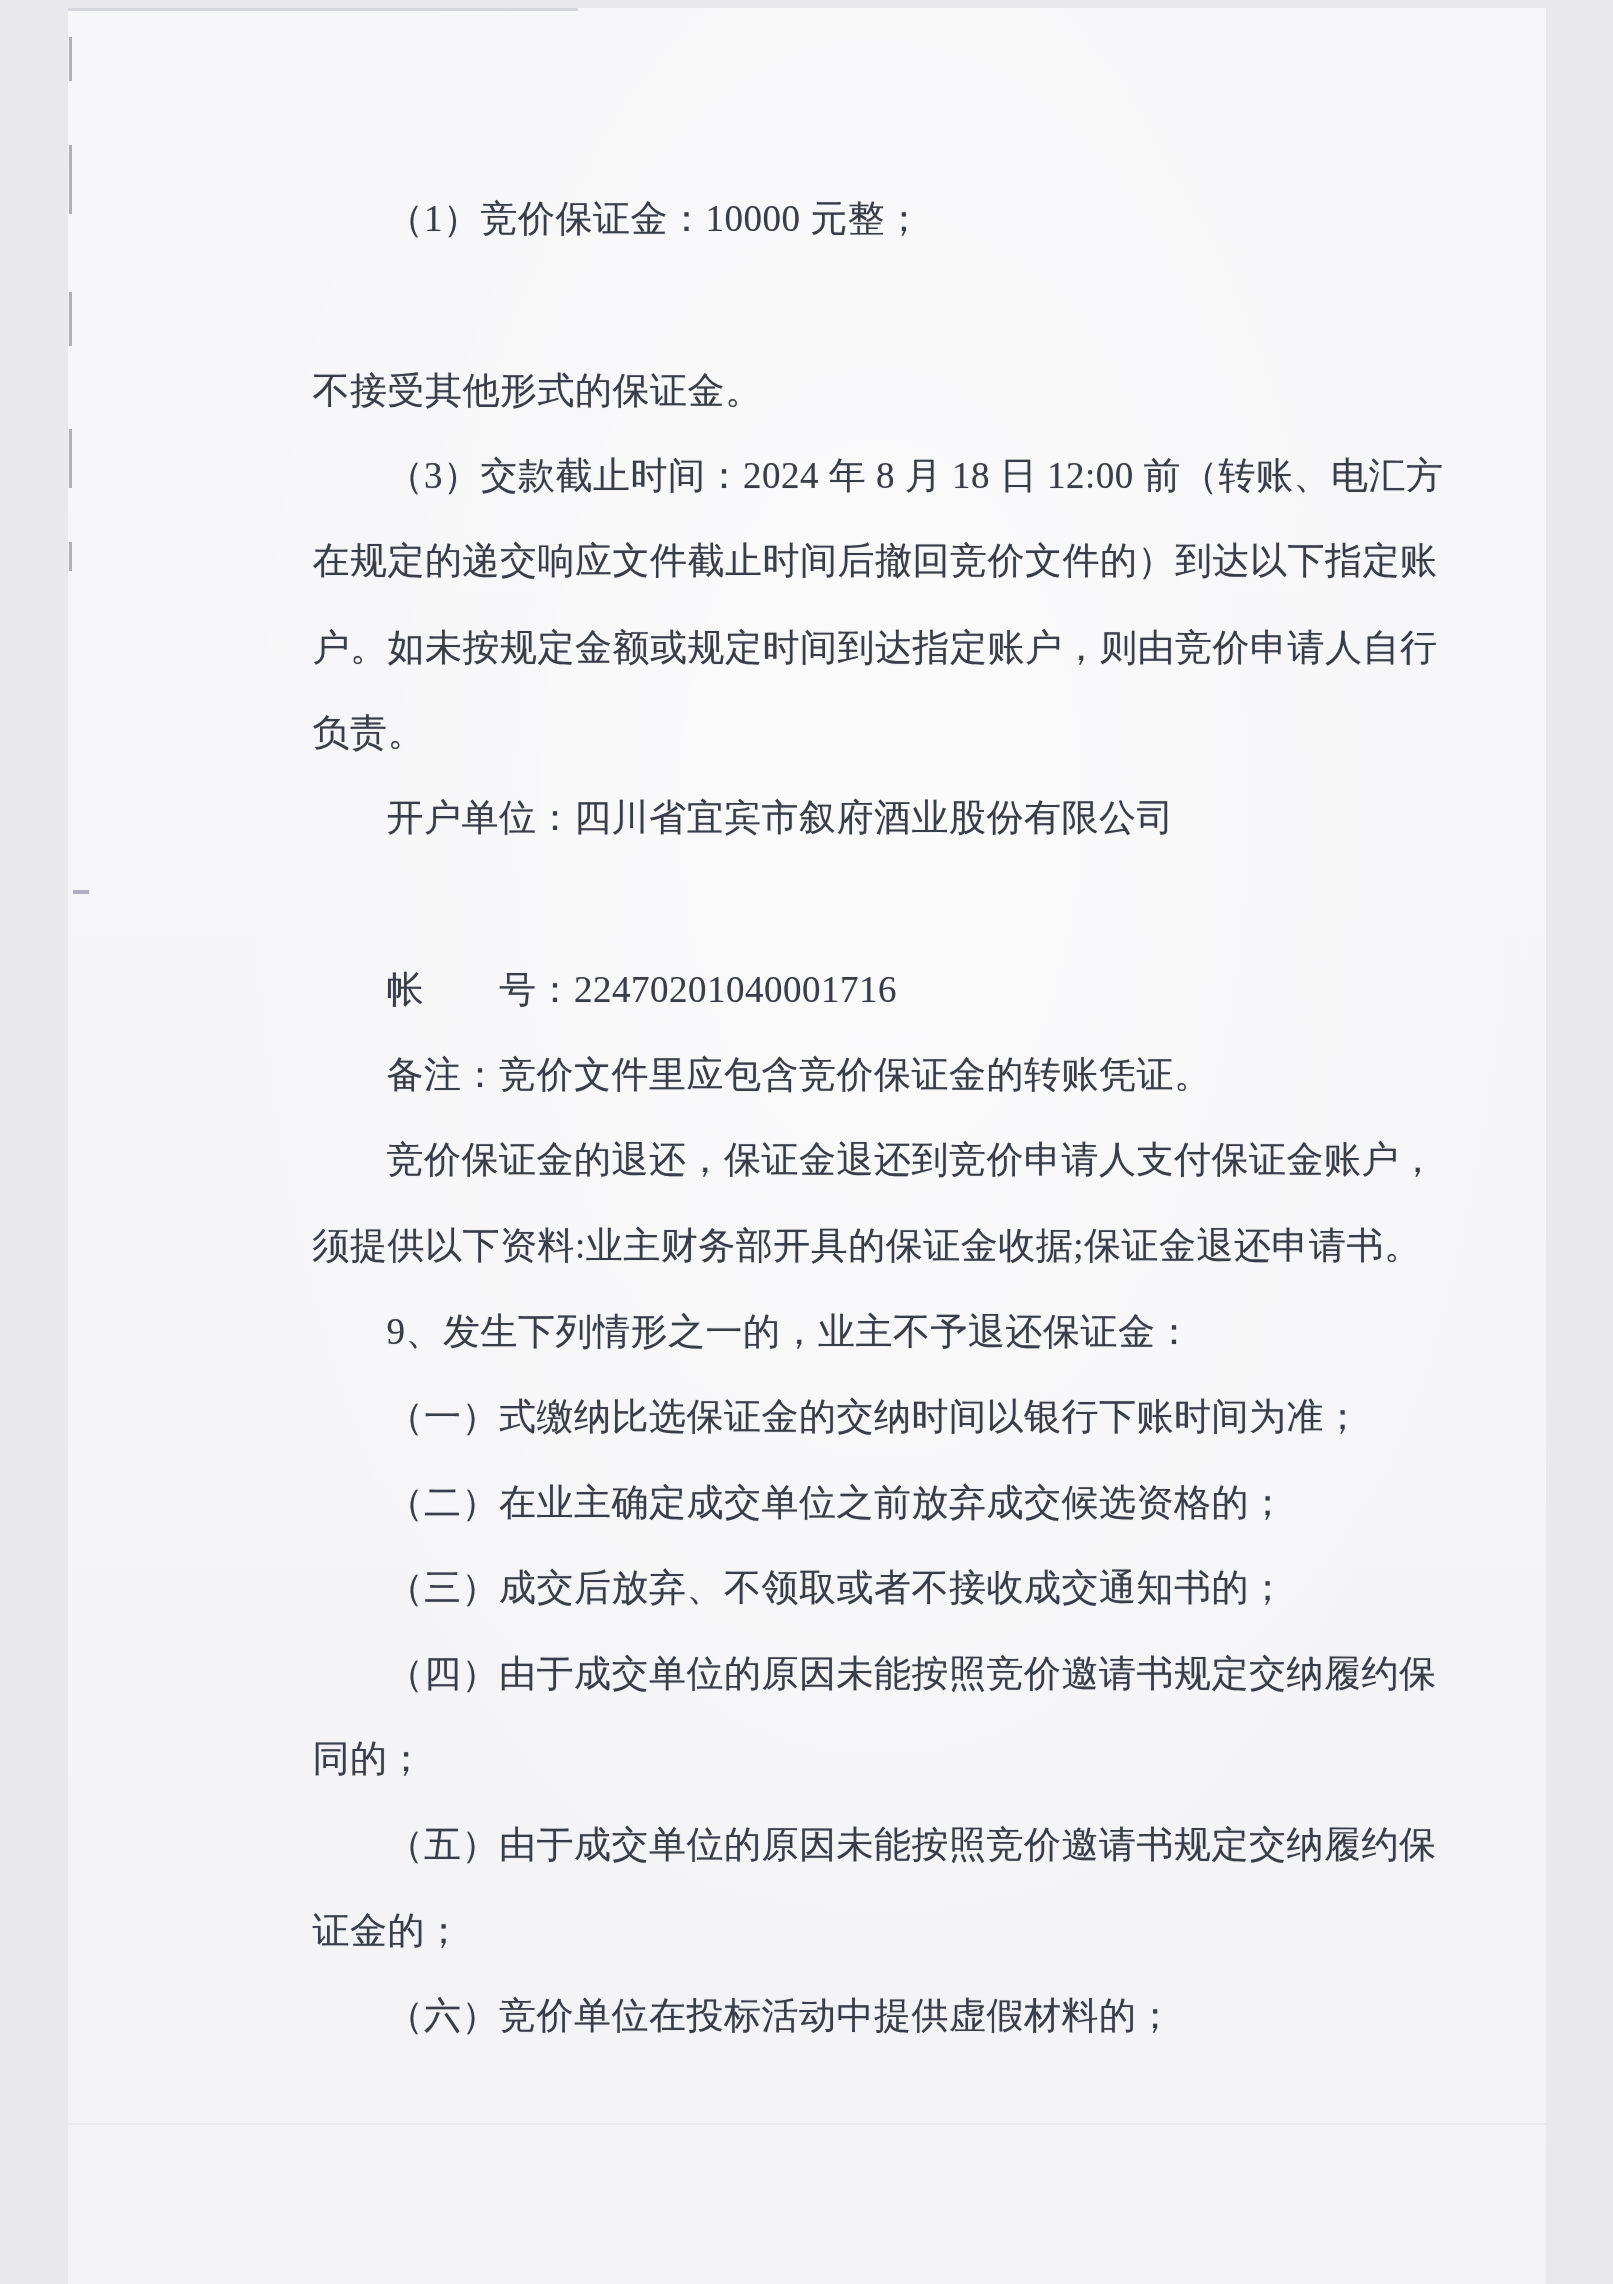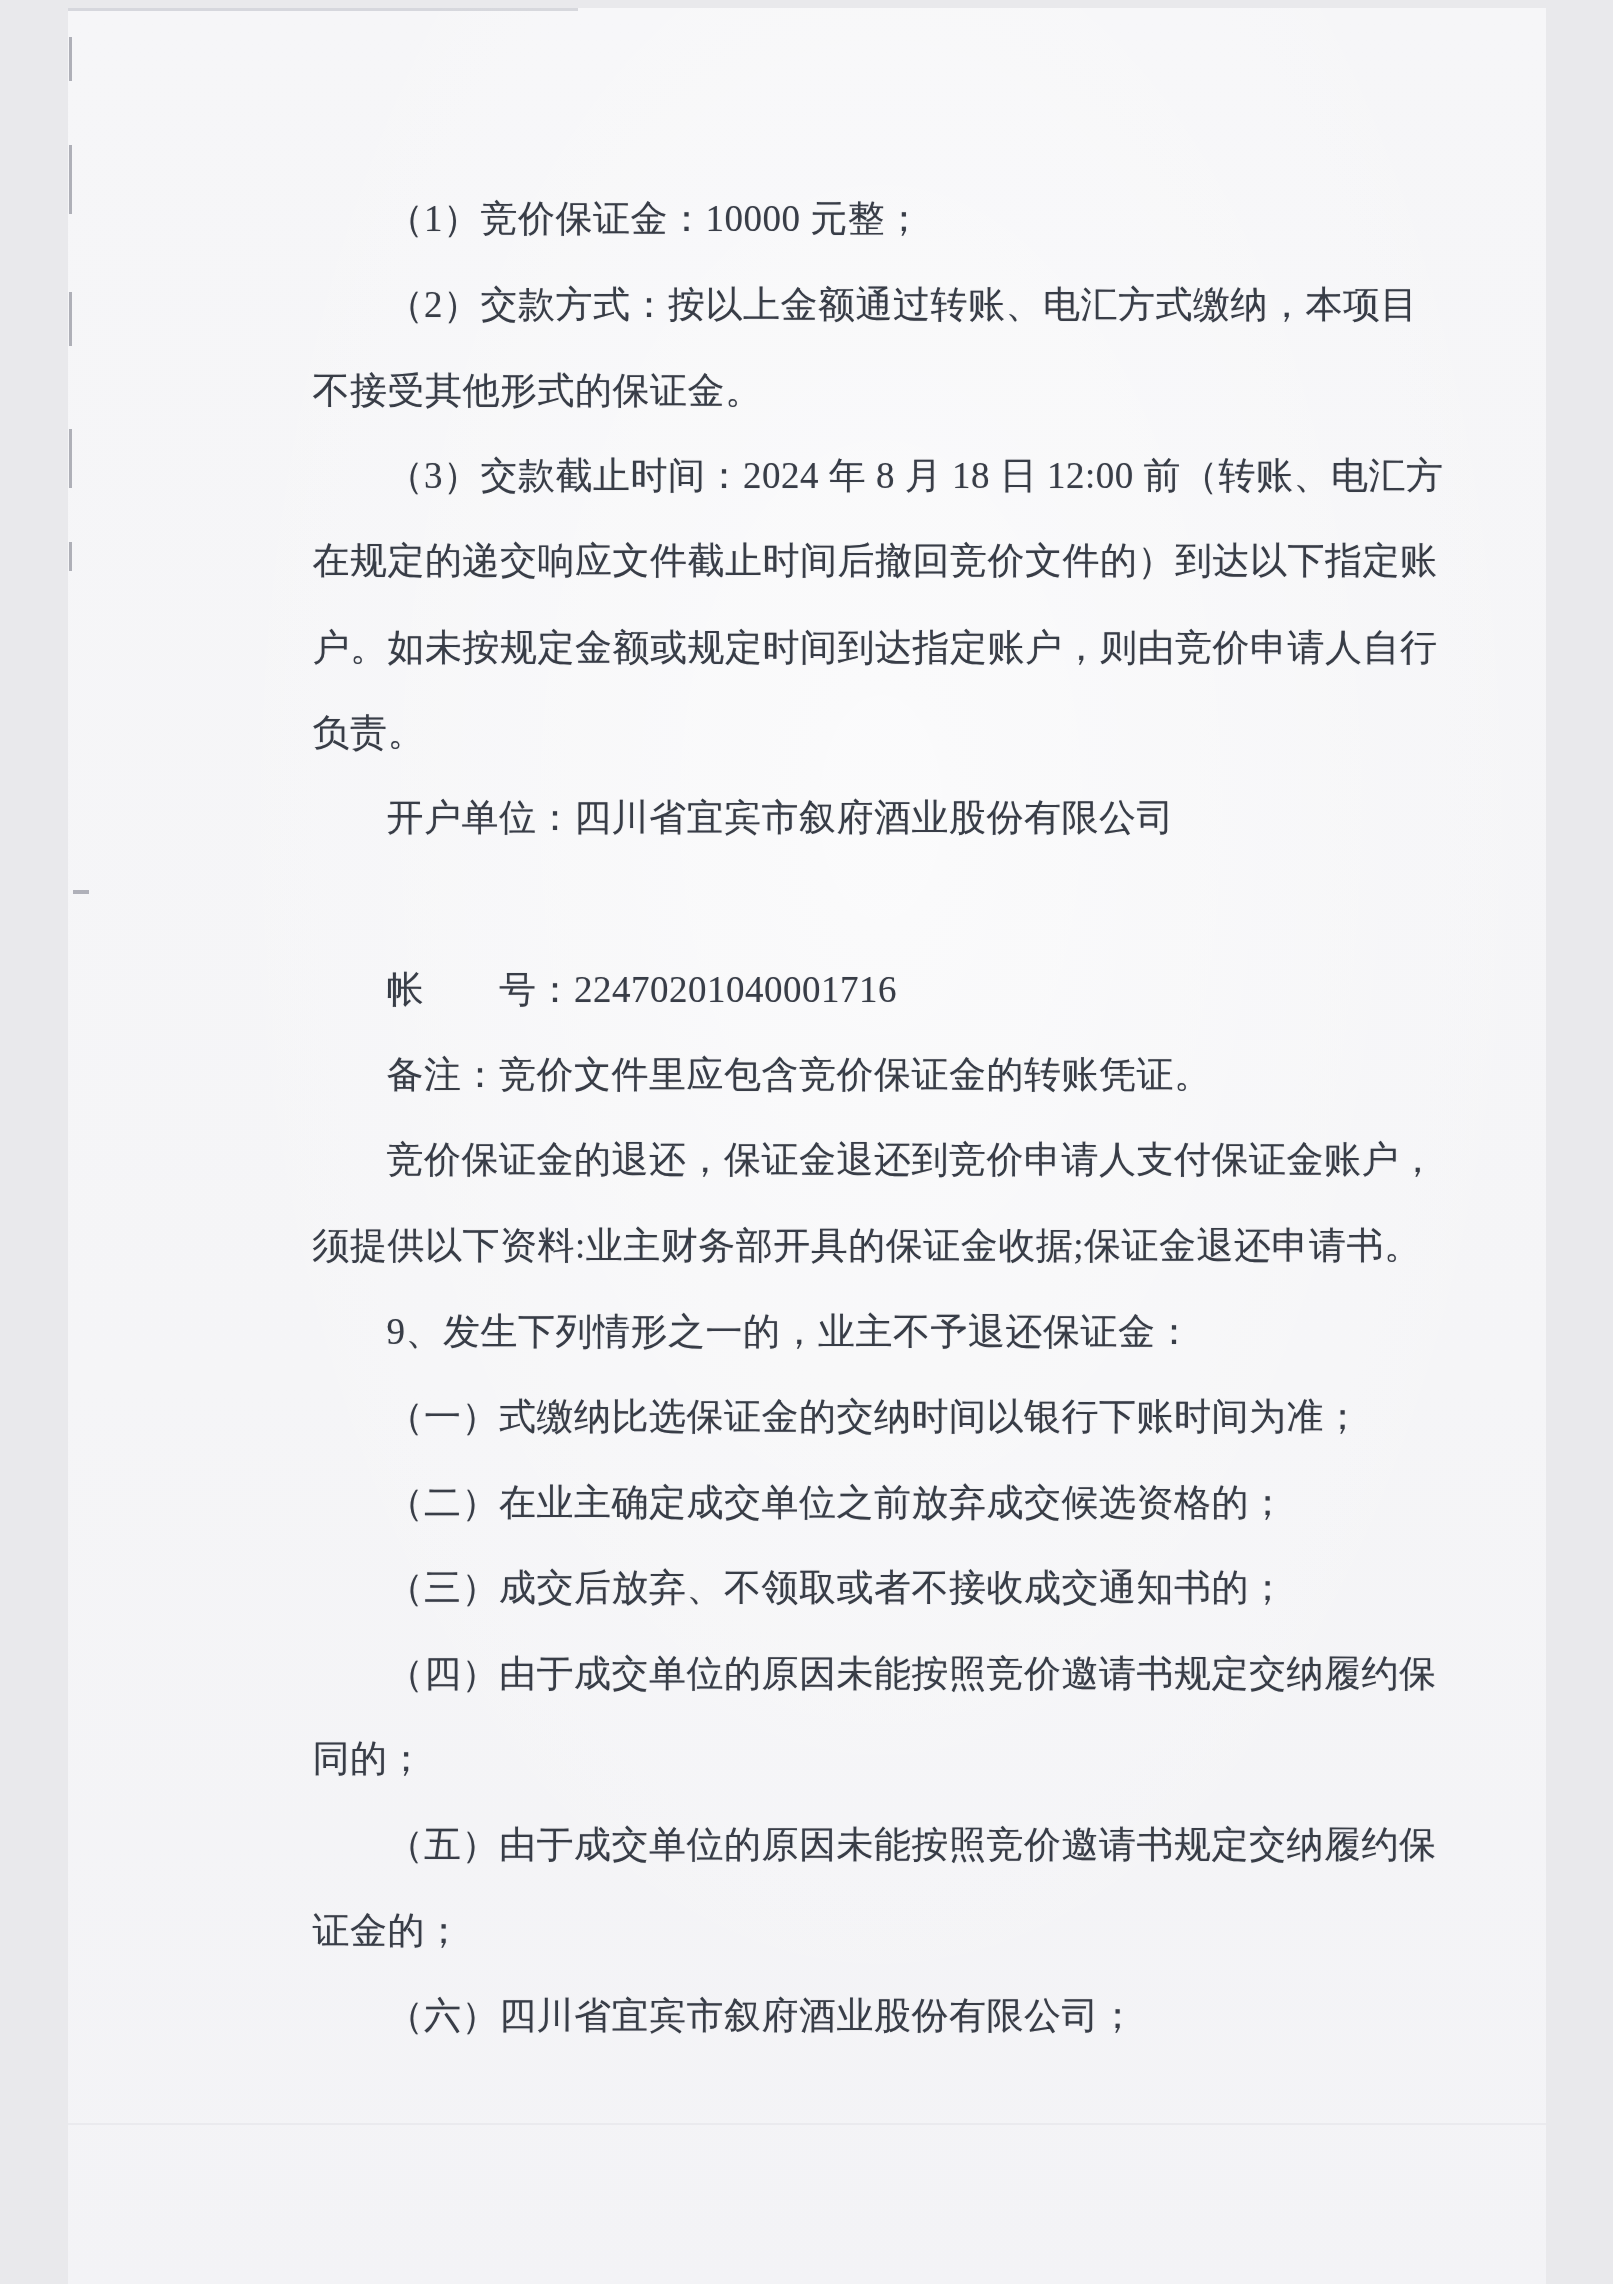--- a/index.html
+++ b/index.html
@@ -35,40 +35,39 @@
   .faint-hline { left:0; top:2115px; width:1613px; height:2px; background:#e7e7ec; opacity:.85; }
   .faint-vline { left:1607px; top:186px; width:2px; height:412px; background:#dfdfe5; opacity:.8; }
   .top-edge { left:0; top:0; width:510px; height:2.9px; background:rgba(120,124,138,.25); }
 </style>
 </head>
 <body>
 
 <div class="page">
 
   <div class="line indent" style="top:186px">（1）竞价保证金：10000 元整；</div>
-  <div class="line indent" style="top:272px">（2）交款方式：按以上金额通过转账、电汇方式缴纳，本项目</div>
   <div class="line" style="top:358px">不接受其他形式的保证金。</div>
   <div class="line indent" style="top:443px">（3）交款截止时间：2024 年 8 月 18 日 12:00 前（转账、电汇方</div>
   <div class="line" style="top:528px">在规定的递交响应文件截止时间后撤回竞价文件的）到达以下指定账</div>
   <div class="line" style="top:615px">户。如未按规定金额或规定时间到达指定账户，则由竞价申请人自行</div>
   <div class="line" style="top:700px">负责。</div>
   <div class="line indent" style="top:785px">开户单位：四川省宜宾市叙府酒业股份有限公司</div>
   <div class="line indent" style="top:957px">帐　　号：22470201040001716</div>
   <div class="line indent" style="top:1042px">备注：竞价文件里应包含竞价保证金的转账凭证。</div>
   <div class="line indent" style="top:1127px">竞价保证金的退还，保证金退还到竞价申请人支付保证金账户，</div>
   <div class="line" style="top:1213px">须提供以下资料:业主财务部开具的保证金收据;保证金退还申请书。</div>
   <div class="line indent" style="top:1299px">9、发生下列情形之一的，业主不予退还保证金：</div>
   <div class="line indent" style="top:1384px">（一）式缴纳比选保证金的交纳时间以银行下账时间为准；</div>
   <div class="line indent" style="top:1470px">（二）在业主确定成交单位之前放弃成交候选资格的；</div>
   <div class="line indent" style="top:1555px">（三）成交后放弃、不领取或者不接收成交通知书的；</div>
   <div class="line indent" style="top:1641px">（四）由于成交单位的原因未能按照竞价邀请书规定交纳履约保</div>
   <div class="line" style="top:1726px">同的；</div>
   <div class="line indent" style="top:1812px">（五）由于成交单位的原因未能按照竞价邀请书规定交纳履约保</div>
   <div class="line" style="top:1898px">证金的；</div>
-  <div class="line indent" style="top:1983px">（六）四川省宜宾市叙府酒业股份有限公司；</div>
+  <div class="line indent" style="top:1983px">（六）竞价单位在投标活动中提供虚假材料的；</div>
 
   <svg class="stamp" viewBox="0 0 146 460" width="143" height="451">
 
     <circle cx="300" cy="240" r="255" fill="none" stroke="#d2504e" stroke-width="10" opacity="0.75"></circle>
     <circle cx="301" cy="241" r="250" fill="none" stroke="#d2504e" stroke-width="3" opacity="0.35"></circle>
 
     <text x="86" y="165" font-size="70" font-weight="bold" fill="#cf4a48" opacity="0.88" transform="rotate(-52 96 140)" font-family="Liberation Serif, serif">叙</text>
     <text x="128" y="110" font-size="70" font-weight="bold" fill="#cf4a48" opacity="0.85" transform="rotate(-34 138 85)" font-family="Liberation Serif, serif">府</text>
 
     <path d="M44 170 q8 6 12 14" stroke="#d2504e" stroke-width="5" fill="none" opacity="0.6"></path>

